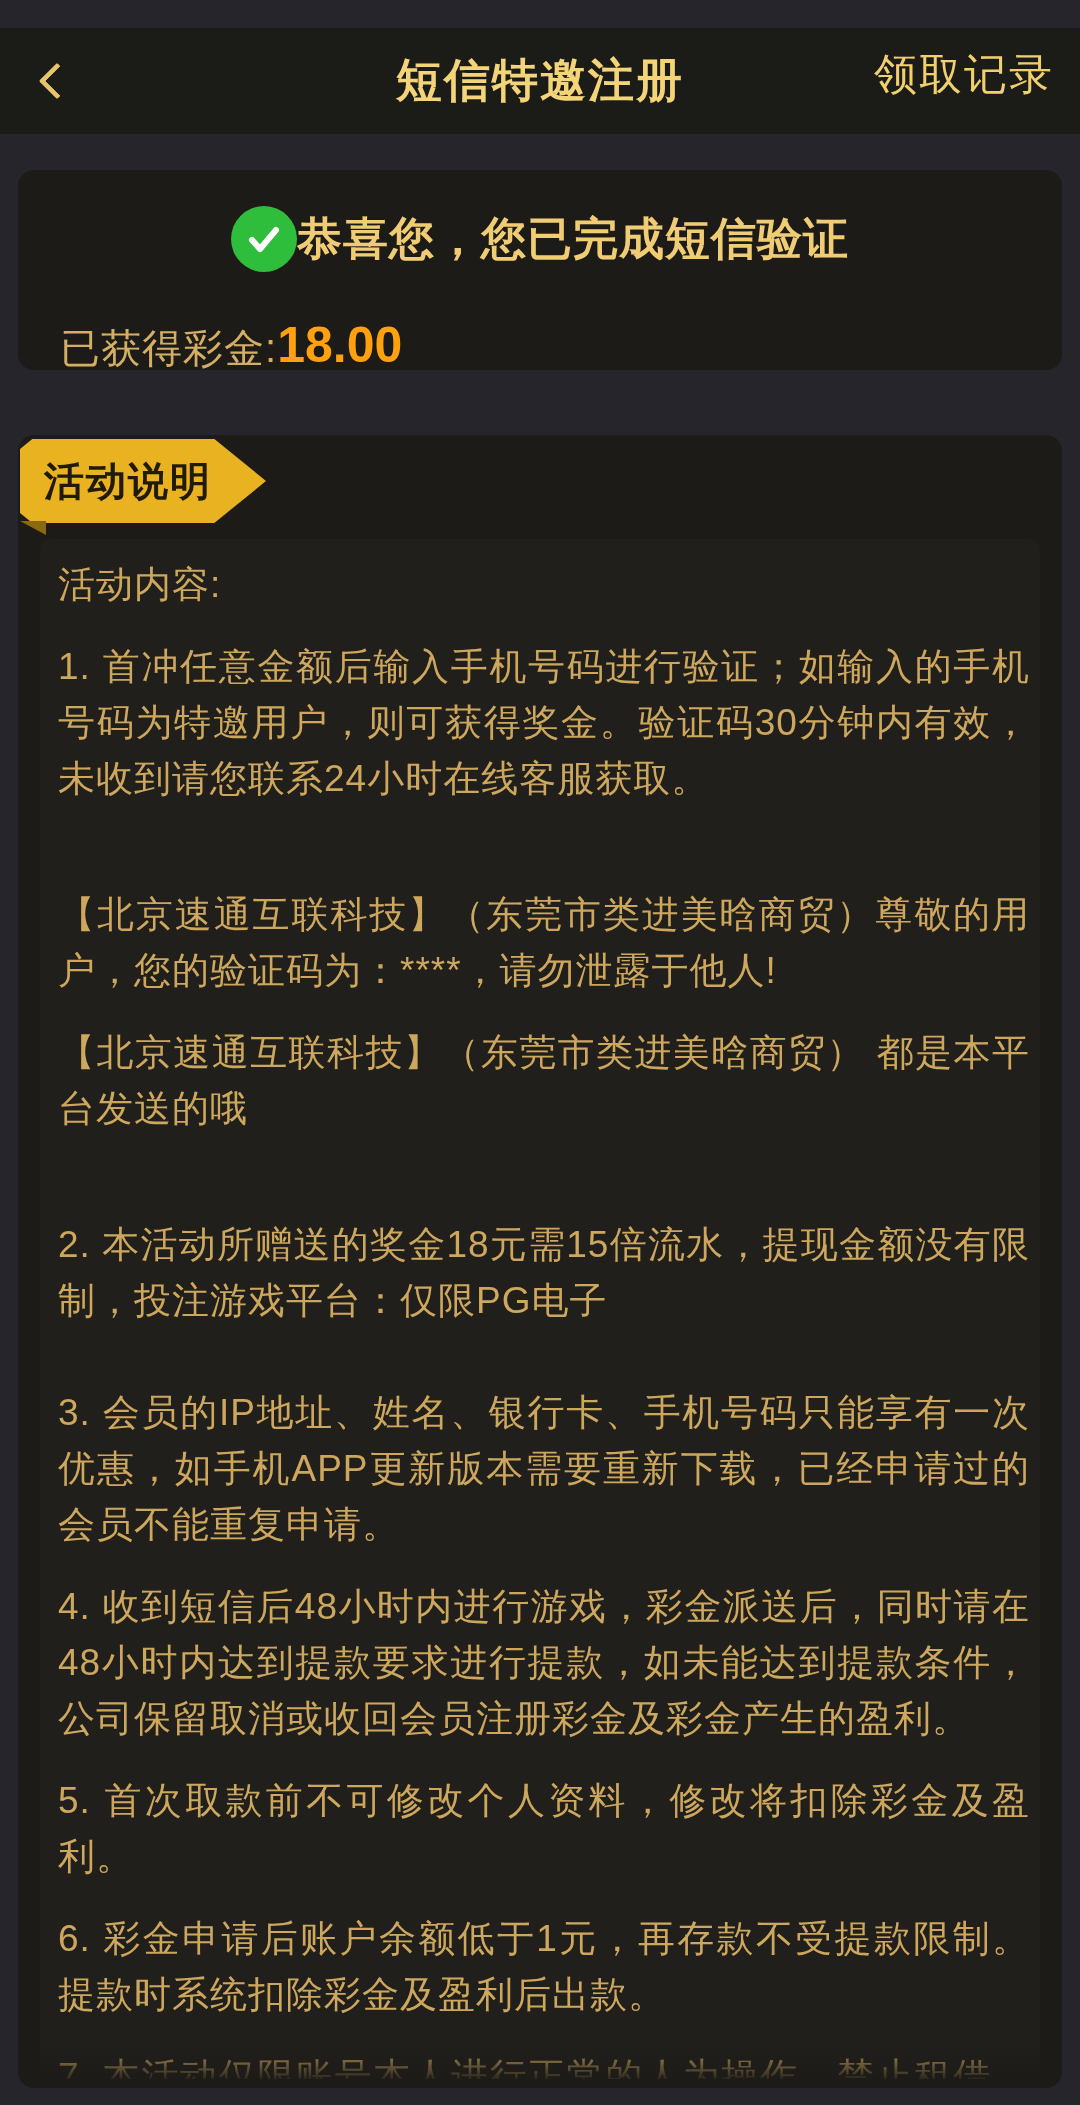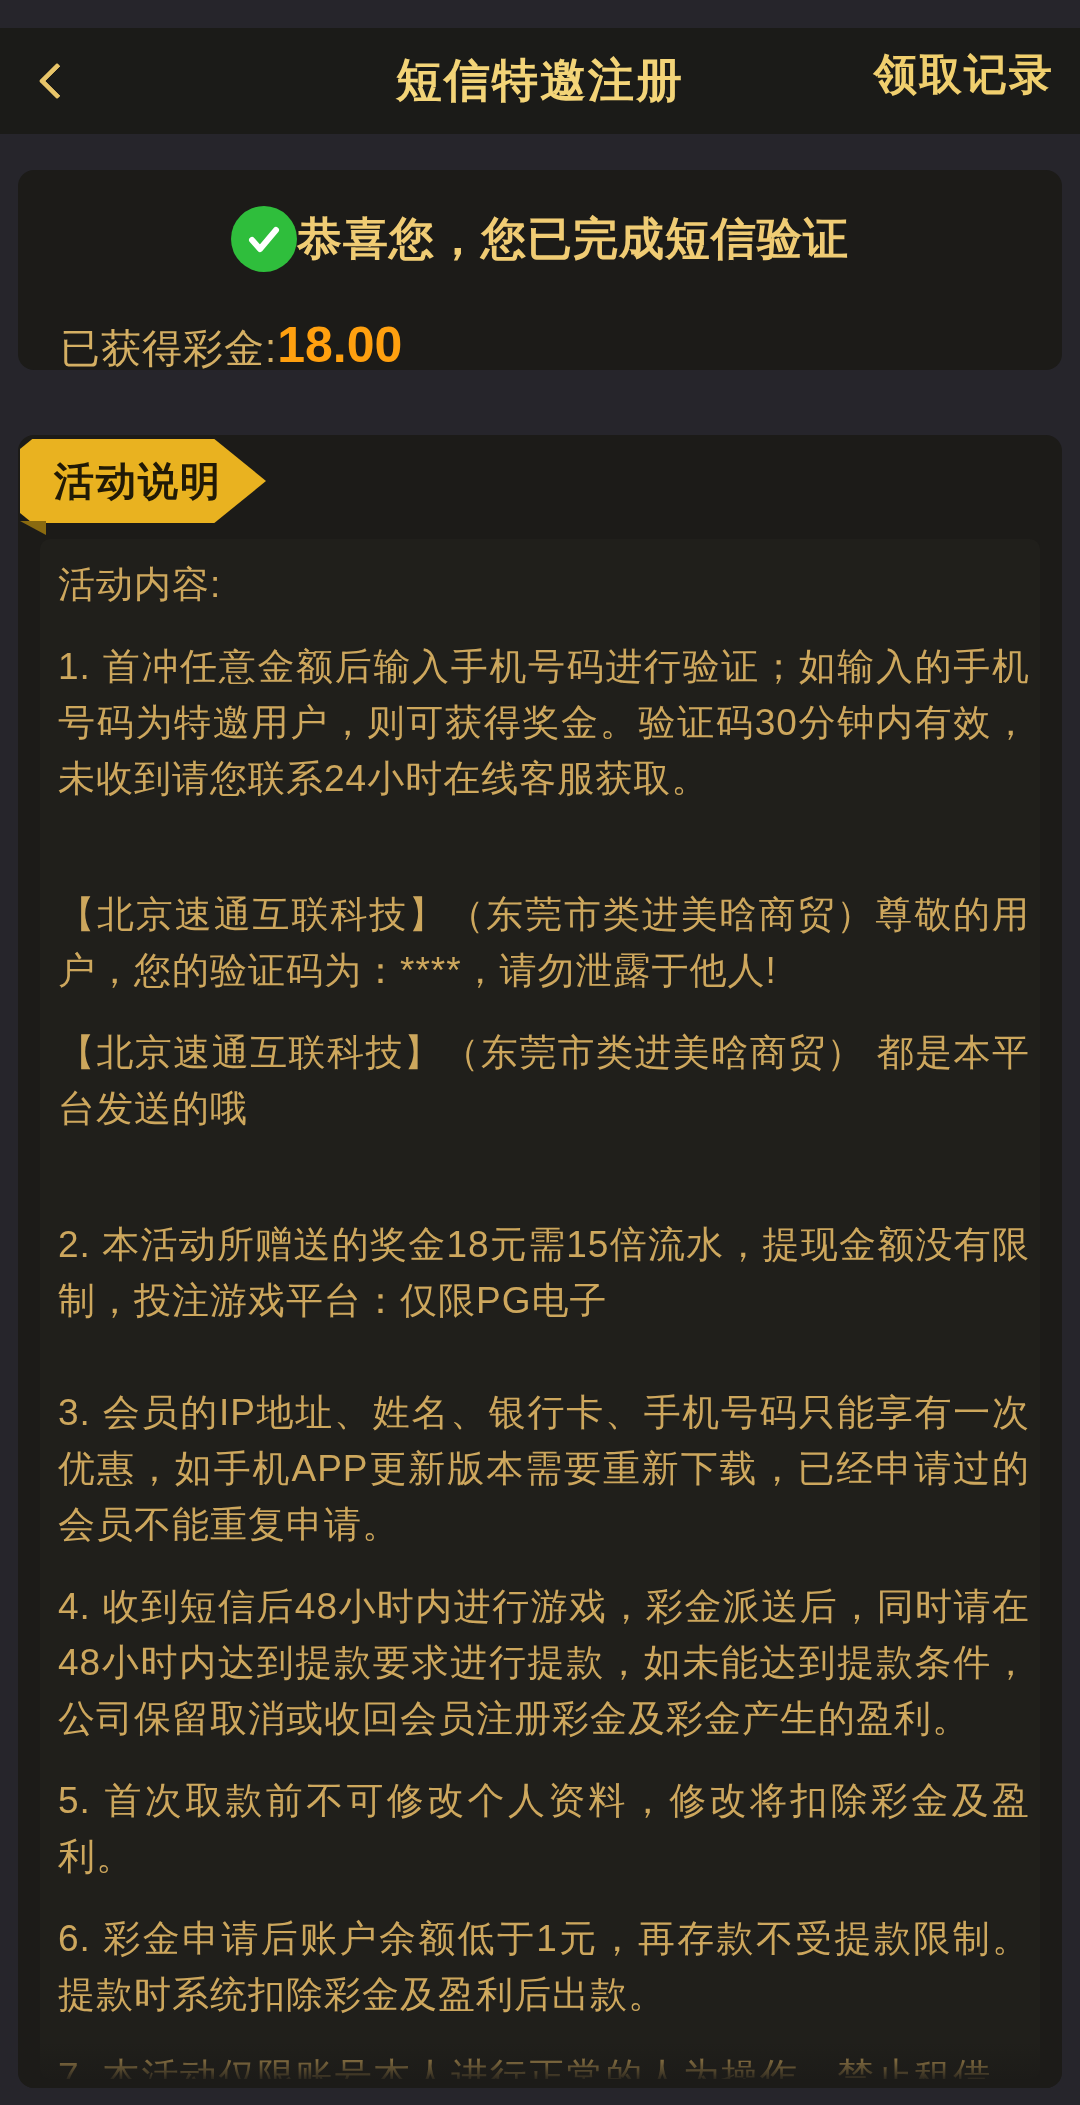--- a/index.html
+++ b/index.html
@@ -32,21 +32,21 @@
   }
   .topbar-title {
     width: 100%; text-align: center;
     font-size: 46px; font-weight: bold; color: #f3d478;
     letter-spacing: 2px;
   }
   .records-link {
     position: absolute; right: 26px; top: 0; height: 94px;
     display: flex; align-items: center;
     background: none; border: none; cursor: pointer;
-    font-size: 43px; font-weight: bold; color: #f0cf6e;
+    font-size: 43px; font-weight: normal; color: #f0cf6e;
     font-family: "Liberation Sans", sans-serif;
     letter-spacing: 2px;
   }
 
   
   .success-card {
     position: absolute; left: 18px; top: 170px;
     width: 1044px; height: 200px;
     background: #1c1b18; border-radius: 16px;
   }
@@ -76,21 +76,21 @@
     width: 1044px; height: 1653px;
     background: #1c1b18; border-radius: 16px;
     overflow: hidden;
   }
   .badge {
     position: absolute; left: 2px; top: 4px;
     width: 246px; height: 84px;
     background: #e9b220;
     clip-path: polygon(0% 12%, 5% 0%, 79% 0%, 100% 50%, 79% 100%, 5% 100%, 0% 88%);
     display: flex; align-items: center;
-    padding-left: 34px;
+    padding-left: 24px;
     font-size: 40px; font-weight: bold; color: #211a06;
     letter-spacing: 2px;
   }
   .badge-fold {
     position: absolute; left: 2px; top: 86px;
     width: 26px; height: 14px;
     background: #8a6a10;
     clip-path: polygon(0 0, 100% 0, 100% 100%);
   }
   .rules-panel {

